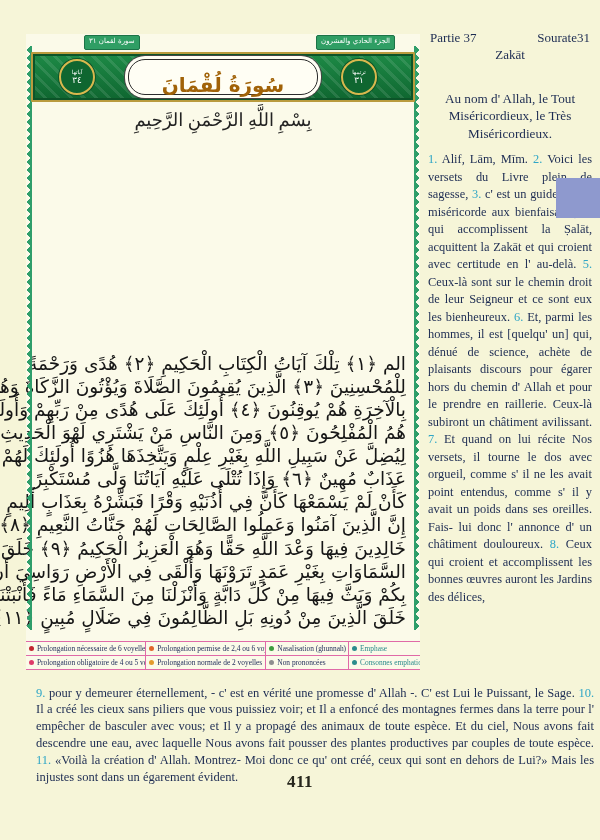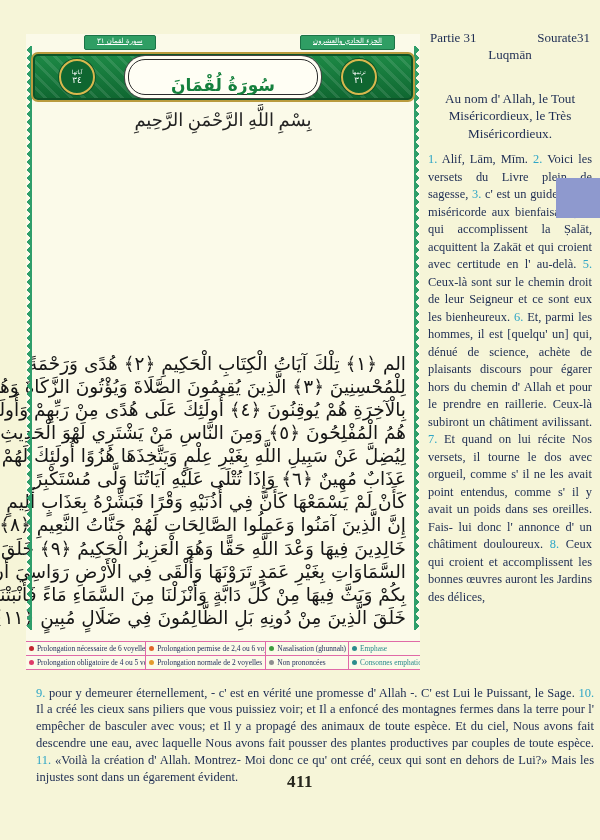--- a/index.html
+++ b/index.html
@@ -8,30 +8,30 @@
 
   
   .quran-page{position:absolute;left:26px;top:34px;width:394px;height:636px;background:#fbfae9;display:flex;flex-direction:column;}
   .zz-h{background:conic-gradient(from -45deg at 50% 0,#2f9e6b 90deg,transparent 0) top/8px 6px repeat-x;height:6px;}
   .zz-v{position:absolute;top:12px;bottom:40px;width:6px;background:conic-gradient(from 45deg at 0 50%,#2f9e6b 90deg,transparent 0) left/6px 8px repeat-y;}
   .zz-left{left:0;}
   .zz-right{right:0;transform:scaleX(-1);}
 
   .page-top-strip{position:relative;height:16px;}
   .page-top-strip .zz-line{position:absolute;left:2px;right:2px;top:7px;}
-  .tag{position:absolute;top:1px;height:13px;background:#2f9e64;border:1px solid #1c7347;color:#fff;font-family:"DejaVu Sans",sans-serif;font-size:7px;line-height:11px;padding:0 12px;border-radius:2px;white-space:nowrap;text-decoration:underline;}
+  .tag{position:absolute;top:1px;height:13px;background:#2f9e64;border:1px solid #1c7347;color:#fff;font-family:"DejaVu Sans",sans-serif;font-size:7px;line-height:11px;padding:0 4px;border-radius:2px;white-space:nowrap;}
   .tag-left{left:58px;}
   .tag-right{right:25px;}
 
-  .title-band{position:relative;height:46px;margin:2px 5px 0 5px;border:2px solid #b99b3e;border-radius:7px;
+  .title-band{position:relative;height:46px;margin:2px 5px 0 5px;border:2px solid #b99b3e;border-radius:1px;
     background:repeating-linear-gradient(45deg,rgba(255,255,255,.10) 0 3px,transparent 3px 9px),linear-gradient(#1d8a46,#0f6630);
     box-shadow:inset 0 0 0 2px #0c5429;}
   .cartouche{position:absolute;left:50%;top:50%;transform:translate(-50%,-50%);width:188px;height:34px;background:#fffef4;
     border:1.5px solid #2b2b2b;border-radius:17px;box-shadow:0 0 0 3px #fffef4,0 0 0 4px #444;display:flex;align-items:center;justify-content:center;}
-  .surah-title{font-family:"DejaVu Sans",sans-serif;font-size:17px;font-weight:bold;color:#15803d;direction:rtl;margin-top:16px;}
+  .surah-title{font-family:"DejaVu Sans",sans-serif;font-size:20px;font-weight:bold;color:#a16207;direction:rtl;margin-top:16px;}
   .medallion{position:absolute;top:50%;transform:translateY(-50%);width:32px;height:32px;border-radius:50%;background:#0f6630;
     border:2px solid #d8b84e;box-shadow:0 0 0 1px #0c5429;color:#fff;display:flex;flex-direction:column;align-items:center;justify-content:center;
     font-family:"DejaVu Sans",sans-serif;}
   .medallion .mlabel{font-size:5.5px;line-height:6px;}
   .medallion .mval{font-size:9px;line-height:10px;}
   .med-left{left:26px;}
   .med-right{right:36px;}
 
   .basmala{height:36px;display:flex;align-items:center;justify-content:center;font-family:Liberation Serif, serif;
     font-size:18px;color:#222;direction:rtl;}
@@ -150,24 +150,24 @@
         <div class="legend-cell">
           <span class="dot" style="background-color: rgb(44, 140, 140);"></span>
           <span class="legend-label" style="color: rgb(44, 140, 140);">Consonnes emphatiques</span>
         </div>
       </div>
     </div>
   </div>
 
   <div class="fr-col">
     <div class="fr-head">
-      <span>Partie 31</span>
+      <span>Partie 37</span>
       <span>Sourate31</span>
     </div>
-    <div class="fr-surah-name">Luqmān</div>
+    <div class="fr-surah-name">Zakāt</div>
     <div class="fr-basmala">Au nom d' Allah, le Tout Miséricordieux, le Très Miséricordieux.</div>
     <p class="fr-body">
       <span class="vn">1.</span>
       <span>Alif, Lām, Mīm.</span>
       <span class="vn">2.</span>
       <span>Voici les versets du Livre plein de sagesse,</span>
       <span class="vn">3.</span>
       <span>c' est un guide et une miséricorde aux bienfaisants,</span>
       <span class="vn">4.</span>
       <span>qui accomplissent la Ṣalāt, acquittent la Zakāt et qui croient avec certitude en l' au-delà.</span>

